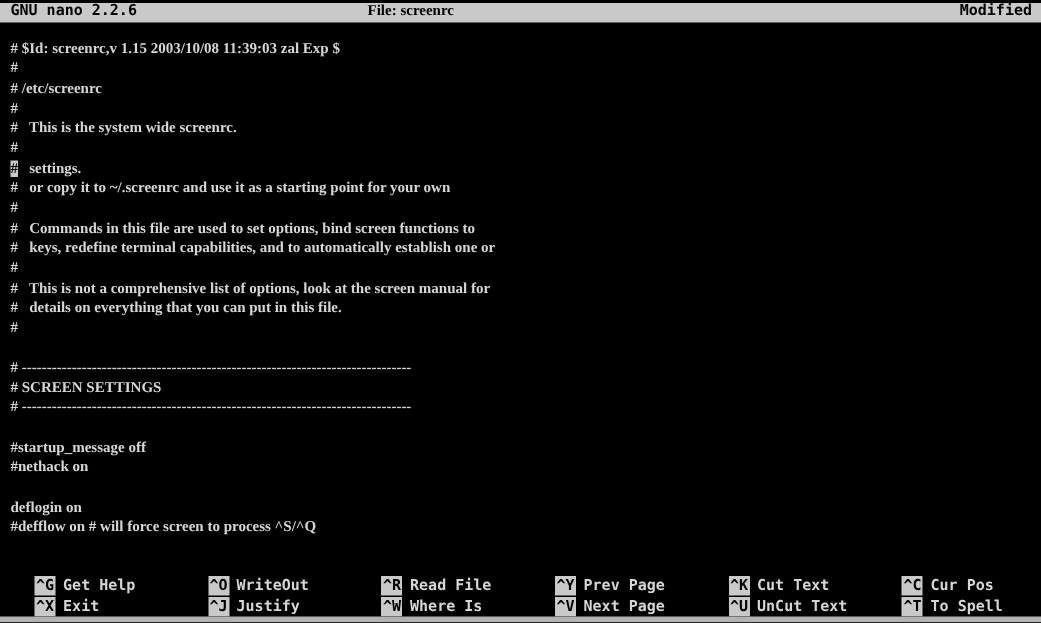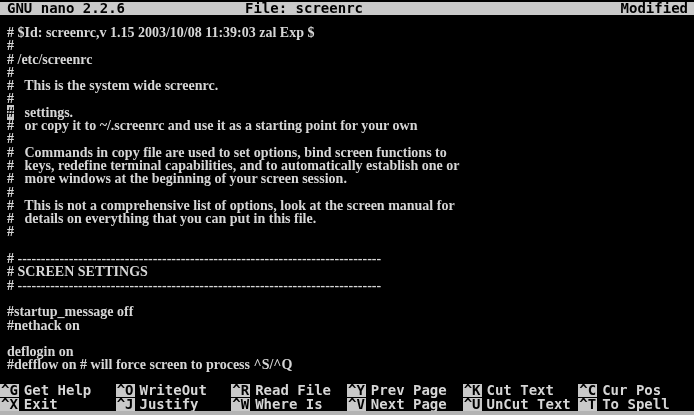--- a/index.html
+++ b/index.html
@@ -3,38 +3,38 @@
 <meta charset="utf-8">
 <style>
   * { margin: 0; padding: 0; box-sizing: border-box; }
   html, body { background: #222; }
   #terminal {
     position: relative;
     width: 694px;
     height: 415px;
     background: #000000;
     font-family: "DejaVu Sans Mono", "Liberation Mono", monospace;
-    font-size: 14px;
+    font-size: 10px;
     font-weight: bold;
     color: #d6d6d6;
     overflow: hidden;
     border-top: 1px solid #000;
   }
   
   #titlebar {
     position: absolute;
     top: 1px; left: 0; right: 0;
     height: 13px;
     background: #c9c9c9;
     color: #000;
     line-height: 12px;
     white-space: pre;
   }
   #titlebar .app   { position: absolute; left: 7px;  top: 0; }
-  #titlebar .file  { position: absolute; left: 245px; top: 0; }
+  #titlebar .file  { position: absolute; left: 245px; top: 0; font-family: Liberation Serif, serif; }
   #titlebar .mod   { position: absolute; right: 6px; top: 0; }
   
   #editor {
     position: absolute;
     top: 25px; left: 0; right: 0;
     bottom: 32px;
     overflow: hidden;
   }
   .line {
     height: 13.3px;
@@ -54,21 +54,21 @@
     bottom: 4px;
     height: 27px;
   }
   .srow {
     display: grid;
     grid-template-columns: repeat(6, 1fr);
     height: 13.5px;
     line-height: 13px;
     white-space: pre;
   }
-  .scell { overflow: hidden; }
+  .scell { overflow: hidden; padding-left: 23px; }
   .key {
     display: inline-block;
     background: #c9c9c9;
     color: #000;
     padding: 0 1px;
     margin-right: 5px;
   }
   
   #bottom-strip {
     position: absolute;
@@ -91,23 +91,22 @@
   <div id="editor">
       <div class="line"># $Id: screenrc,v 1.15 2003/10/08 11:39:03 zal Exp $</div>
       <div class="line">#</div>
       <div class="line"># /etc/screenrc</div>
       <div class="line">#</div>
       <div class="line">#   This is the system wide screenrc.</div>
       <div class="line">#</div>
       <div class="line"><span class="cursor">#</span>   settings.</div>
       <div class="line">#   or copy it to ~/.screenrc and use it as a starting point for your own</div>
       <div class="line">#</div>
-      <div class="line">#   Commands in copy file are used to set options, bind screen functions to</div>
+      <div class="line">#   Commands in this file are used to set options, bind screen functions to</div>
       <div class="line">#   keys, redefine terminal capabilities, and to automatically establish one or</div>
-      <div class="line">#   more windows at the beginning of your screen session.</div>
       <div class="line">#</div>
       <div class="line">#   This is not a comprehensive list of options, look at the screen manual for</div>
       <div class="line">#   details on everything that you can put in this file.</div>
       <div class="line">#</div>
       <div class="line"></div>
       <div class="line"># ------------------------------------------------------------------------------</div>
       <div class="line"># SCREEN SETTINGS</div>
       <div class="line"># ------------------------------------------------------------------------------</div>
       <div class="line"></div>
       <div class="line">#startup_message off</div>

